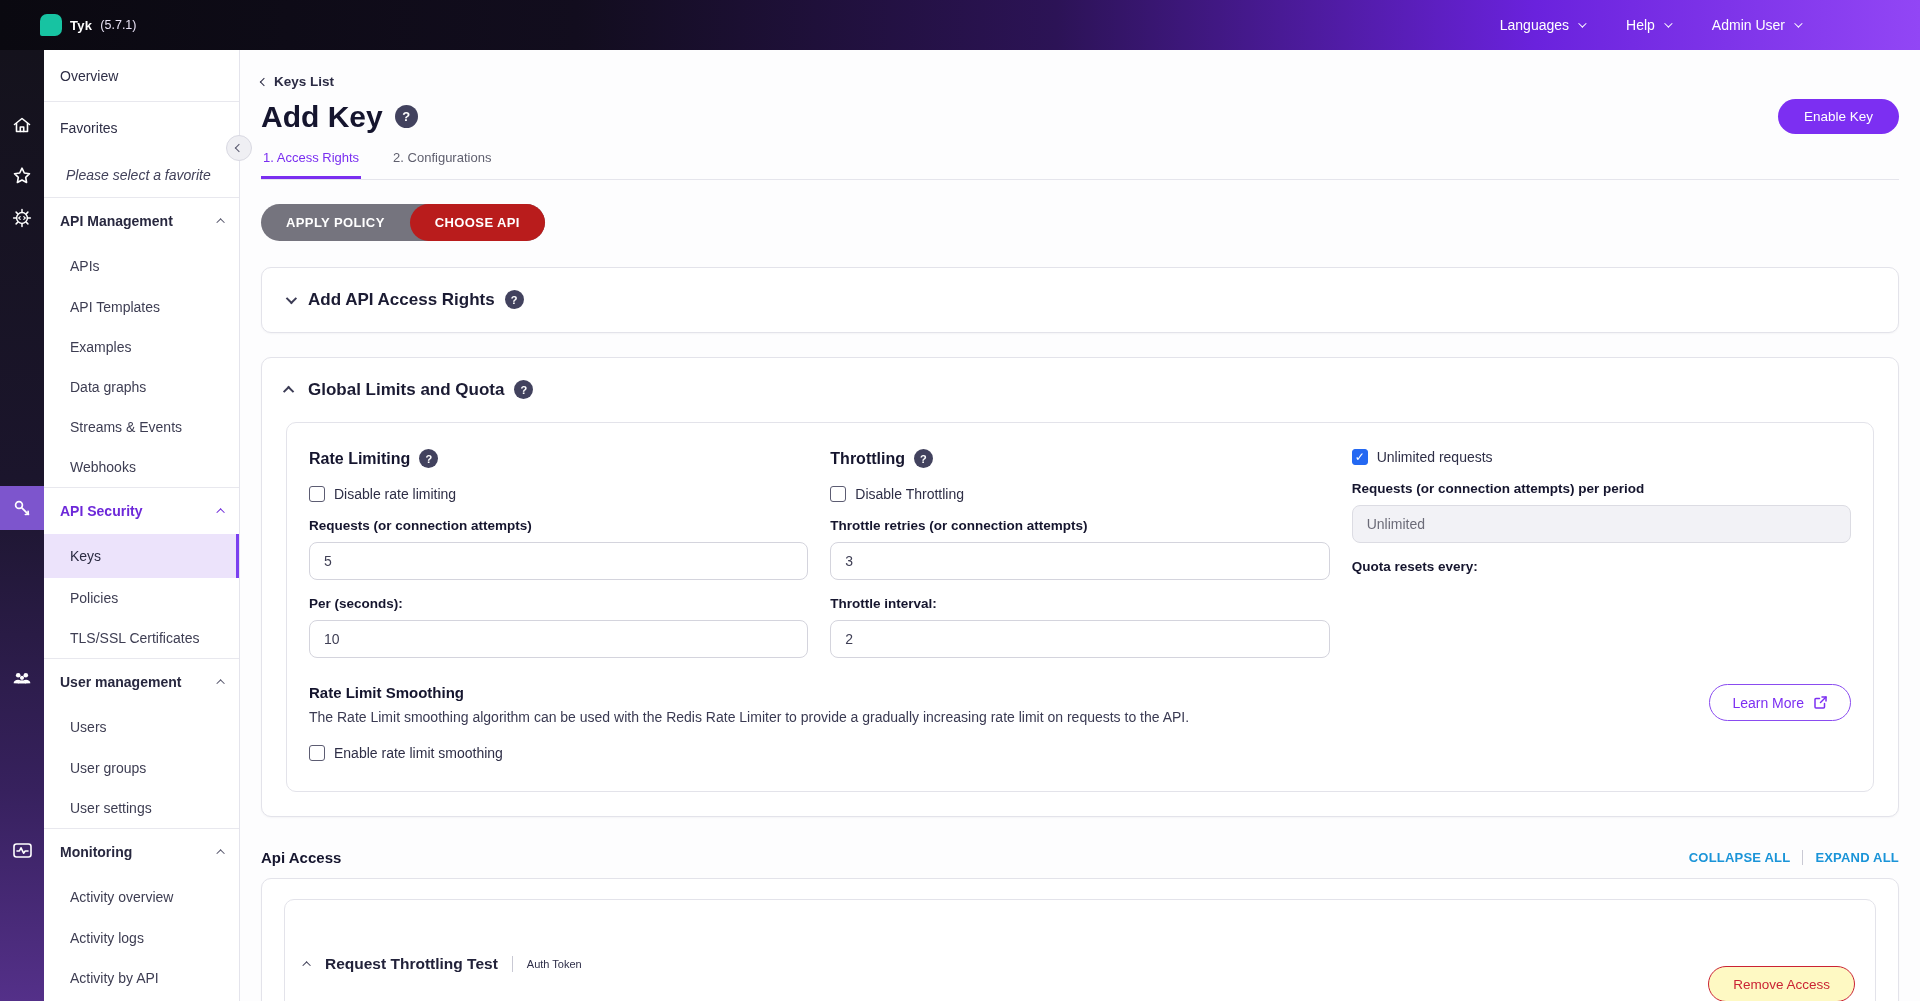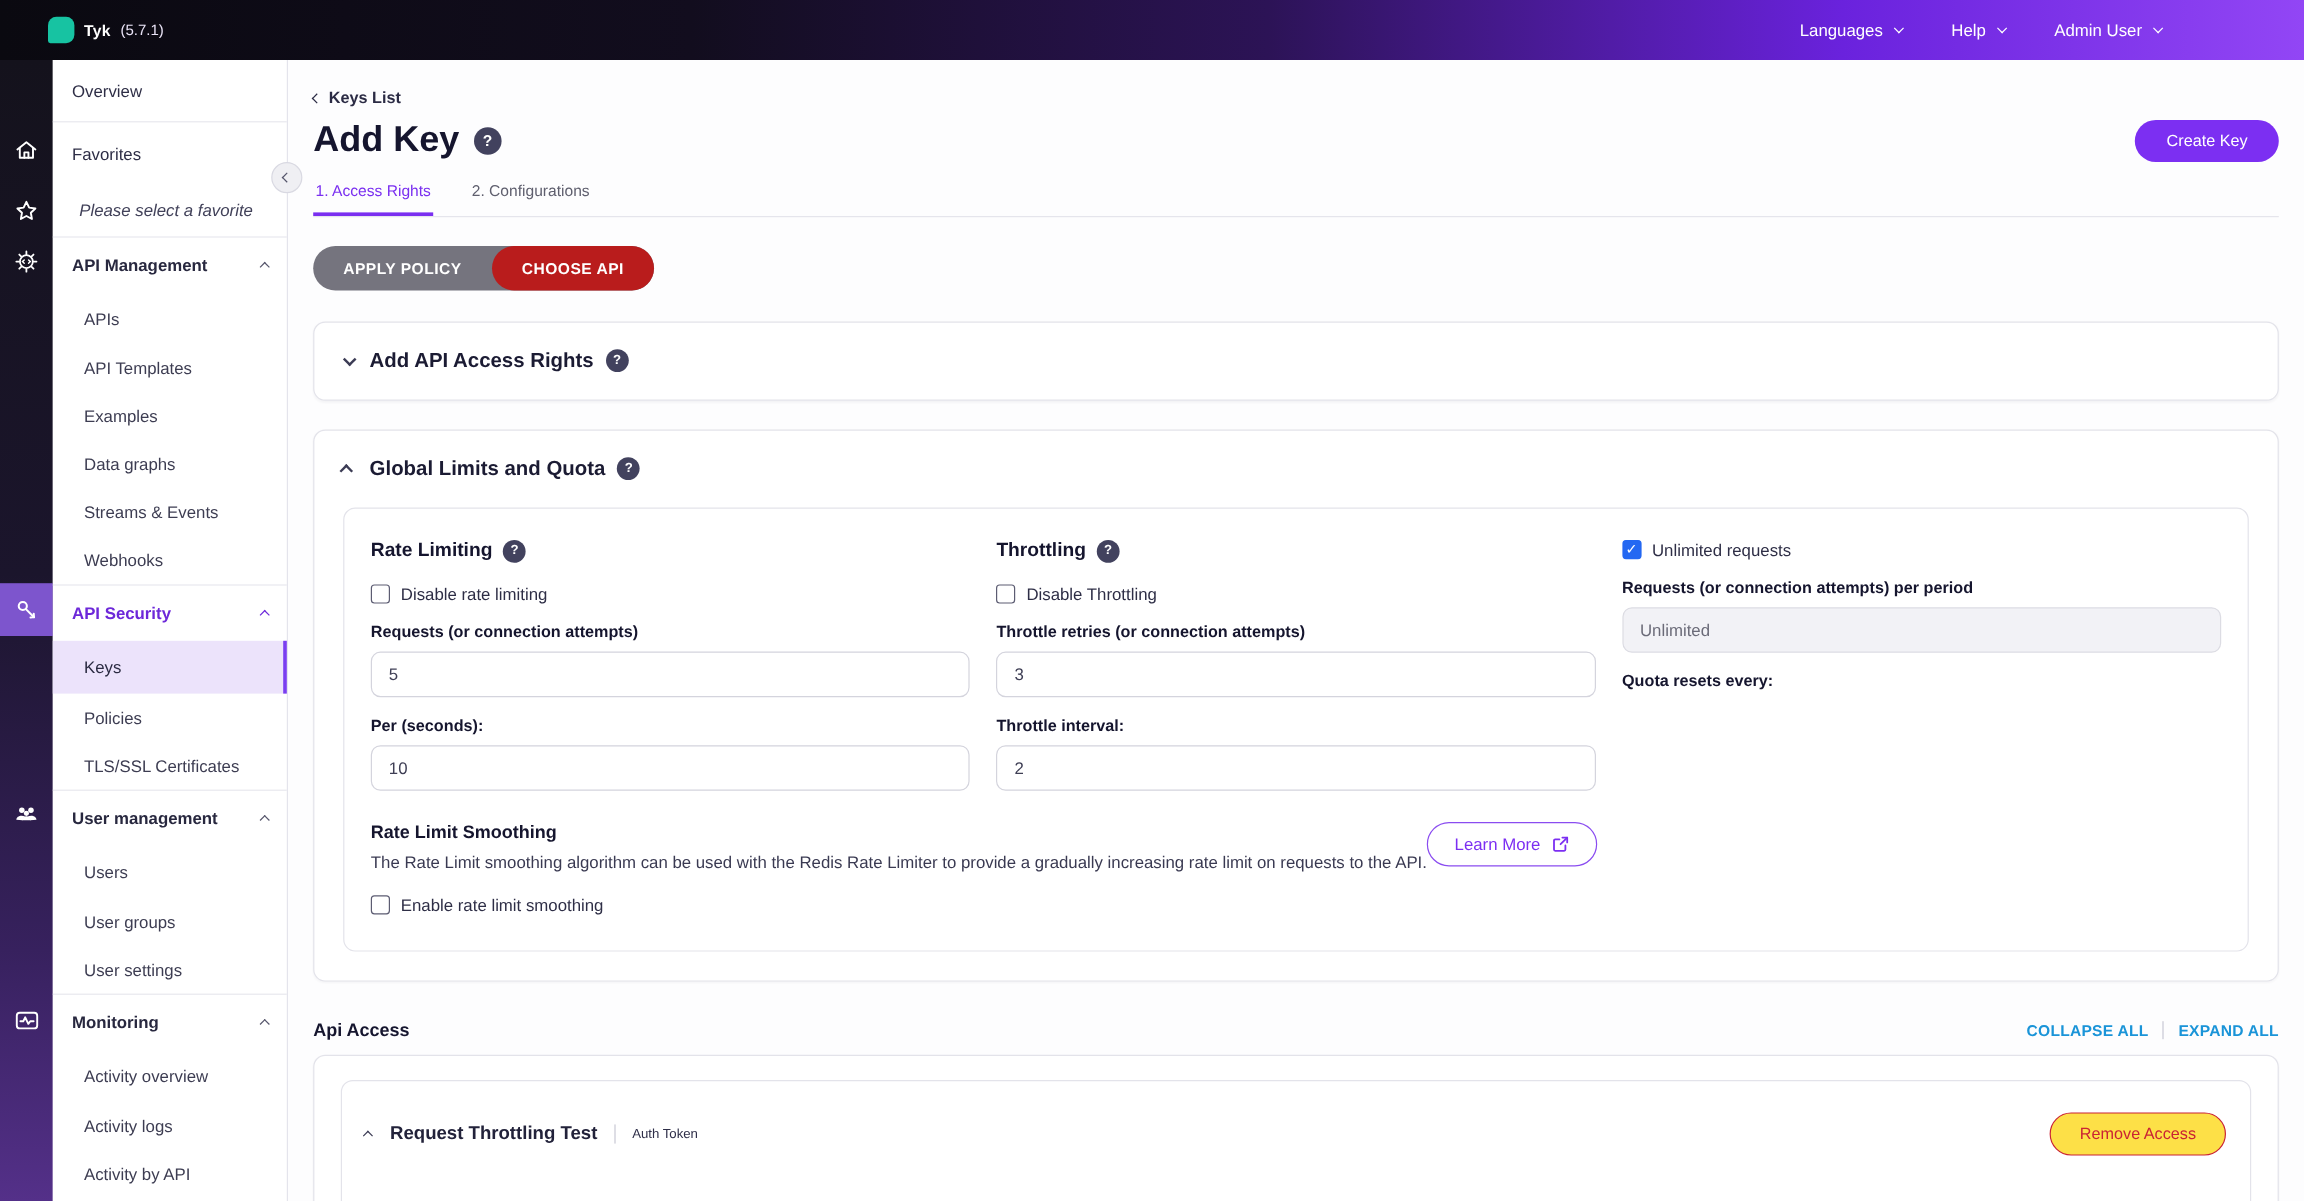--- a/index.html
+++ b/index.html
@@ -90,43 +90,43 @@
   .box.checked::after { content:"\2713"; }
   .check .cl { font-size:14px; color:#2e2e46; }
   .f-label { font-size:13.5px; font-weight:bold; color:#15152e; margin:16px 0 9px; }
   .t-input { width:100%; height:38px; border:1px solid #d4d4dd; border-radius:8px; padding:0 14px; font-size:14px;
     color:#3f3f55; font-family:inherit; background:#fff; }
   .t-input.disabled { background:#f2f2f6; color:#6b6b78; border-color:#dcdce3; }
   .select { height:38px; border:1px solid #d4d4dd; border-radius:8px; background:#f2f2f6; display:flex;
     align-items:center; justify-content:space-between; padding:0 15px; font-size:14px; color:#3c3c52; cursor:pointer; }
   .select .chev { color:#2f2f48; }
 
-  .smooth-row { display:flex; align-items:flex-start; padding:26px 22px 24px; }
+  .smooth-row { display:flex; justify-content:space-between; align-items:flex-start; padding:26px 22px 24px; }
   .smooth-title { font-size:15px; font-weight:800; color:#15152e; }
   .smooth-desc { font-size:14px; color:#3a3a52; margin-top:8px; }
   .smooth-check { margin-top:20px; }
   .btn-outline { display:inline-flex; align-items:center; gap:9px; border:1px solid #8a4cf0; color:#7c2ff2;
     background:#fff; border-radius:19px; height:37px; padding:0 22px; font-size:14px; font-family:inherit; cursor:pointer; flex:none; }
 
   .apiaccess-row { display:flex; align-items:center; justify-content:space-between; margin-top:32px; }
   .apiaccess-title { font-size:15px; font-weight:800; color:#15152e; }
   .linkbar { display:flex; align-items:center; gap:12px; }
   .linkbtn { font-size:13px; font-weight:bold; color:#1a94d8; letter-spacing:.2px; cursor:pointer; }
   .linkbar .vsep { width:1px; height:15px; background:#c9c9d4; }
 
   .card3 { margin-top:12px; padding:20px 22px 60px; }
   .entry-card { border:1px solid #e3e3ea; border-radius:10px; padding:26px 20px 46px; display:flex;
     align-items:center; justify-content:space-between; }
   .entry-left { display:flex; align-items:center; gap:14px; }
   .entry-left .chev { color:#3c3c55; cursor:pointer; }
   .entry-name { font-size:15.5px; font-weight:800; color:#22223a; }
   .entry-sep { width:1px; height:16px; background:#c9c9d4; }
   .entry-auth { font-size:11px; font-weight:normal; color:#2e2e48; }
-  .btn-danger { border:1px solid #ca2334; color:#ca2334; background:#fde047; border-radius:20px; height:36px;
-    padding:0 24px; font-size:13.5px; font-family:inherit; cursor:pointer; }
+  .btn-danger { border:1px solid #ca2334; color:#ca2334; background:#fef9c3; border-radius:20px; height:36px;
+    padding:0 24px; font-size:13.5px; font-family:inherit; cursor:pointer;margin-top:40px; }
 </style>
 </head>
 <body>
 
 <div class="topbar">
   <div class="brand">
     <span class="brand-mark"></span>
     <span class="brand-name">Tyk</span>
     <span class="brand-version">(5.7.1)</span>
   </div>
@@ -248,21 +248,21 @@
     <div class="breadcrumb">
       <span class="chev left sm"></span>
       <span>Keys List</span>
     </div>
 
     <div class="header-row">
       <div class="page-title">
         <span>Add Key</span>
         <span class="qbadge lg"></span>
       </div>
-      <button class="btn-primary">Create Key</button>
+      <button class="btn-primary">Enable Key</button>
     </div>
 
     <div class="tabs">
       <div class="tab active">1. Access Rights</div>
       <div class="tab">2. Configurations</div>
     </div>
 
     <div class="toggle">
       <div class="toggle-seg">APPLY POLICY</div>
       <div class="toggle-seg active">CHOOSE API</div>

